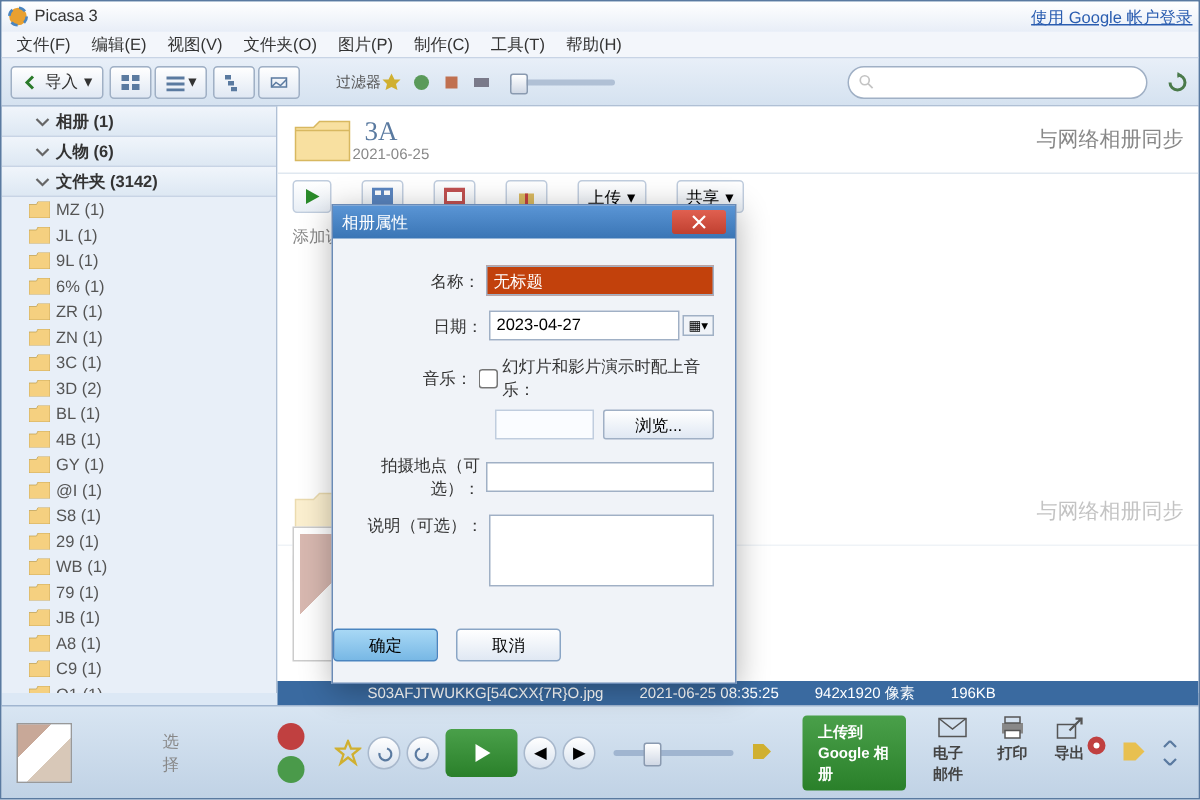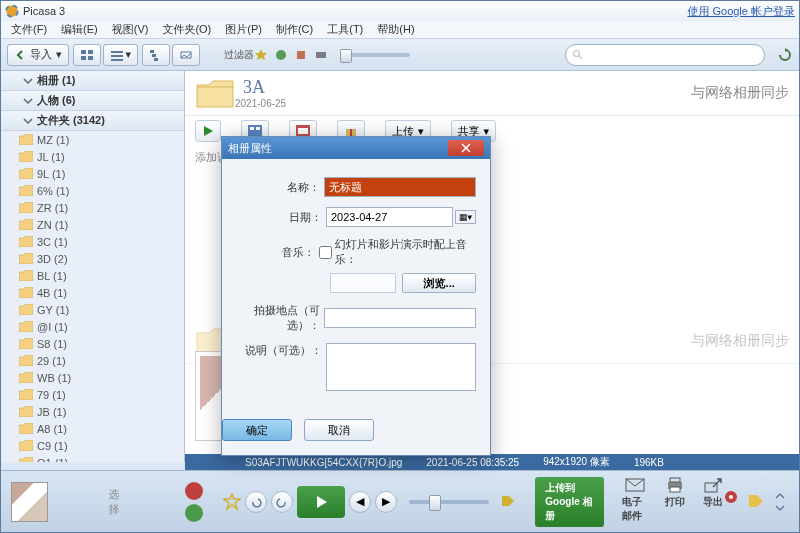--- a/index.html
+++ b/index.html
@@ -56,21 +56,21 @@
 .dlg-body { padding: 18px 14px 10px; }
 .dlg-row { display: flex; align-items: center; margin-bottom: 10px; }
 .dlg-label { width: 90px; text-align: right; font-size: 11px; color: #333; padding-right: 4px; }
 .dlg-input { flex: 1; height: 20px; border: 1px solid #a0b0c5; background: #fff; padding: 0 4px; font-size: 11px; }
 .dlg-input.sel { background: #c2410c; color: #fff; }
 .date-in { width: 110px; }
 .dlg-check { margin-right: 3px; }
 .check-label { font-size: 11px; color: #333; }
 .browse-row { display: flex; gap: 6px; margin-left: 94px; margin-top: -4px; margin-bottom: 10px; }
 .browse-box { width: 72px; height: 20px; border: 1px solid #c0cdde; background: #fafcff; }
-.browse-btn { width: 80px; height: 20px; background: linear-gradient(#fff,#e0e8f3); border: 1px solid #a0b0c5; border-radius: 2px; font-size: 11px; cursor: pointer; font-weight: bold; }
+.browse-btn { width: 80px; height: 20px; background: linear-gradient(#fff,#e0e8f3); border: 1px solid #a0b0c5; border-radius: 2px; font-size: 11px; cursor: pointer; }
 .dlg-textarea { flex: 1; height: 48px; border: 1px solid #a0b0c5; background: #fff; resize: none; font-size: 11px; padding: 2px 4px; }
 .dlg-buttons { display: flex; justify-content: flex-start; gap: 12px; padding: 8px 0 14px; }
 .dlg-btn { width: 70px; height: 22px; border: 1px solid #8aa5c5; border-radius: 3px; font-size: 11px; cursor: pointer; }
 .dlg-btn.ok { background: linear-gradient(#a8d8f5,#78b8e5); border-color: #4a85c0; }
 .dlg-btn.cancel { background: linear-gradient(#fff,#e0e8f3); }
 
 .status-bar { position: absolute; bottom: 62px; left: 184px; right: 0; height: 16px; background: #3a6aa0; color: #fff; display: flex; align-items: center; font-size: 10px; padding: 0 60px; gap: 24px; }
 
 .bottom-panel { position: absolute; bottom: 0; left: 0; right: 0; height: 62px; background: linear-gradient(#d8e5f2,#c0d2e5); border-top: 1px solid #a0b5d0; display: flex; align-items: center; }
 .bp-thumb { width: 48px; height: 40px; background: #fff; border: 1px solid #999; margin-left: 10px; }

